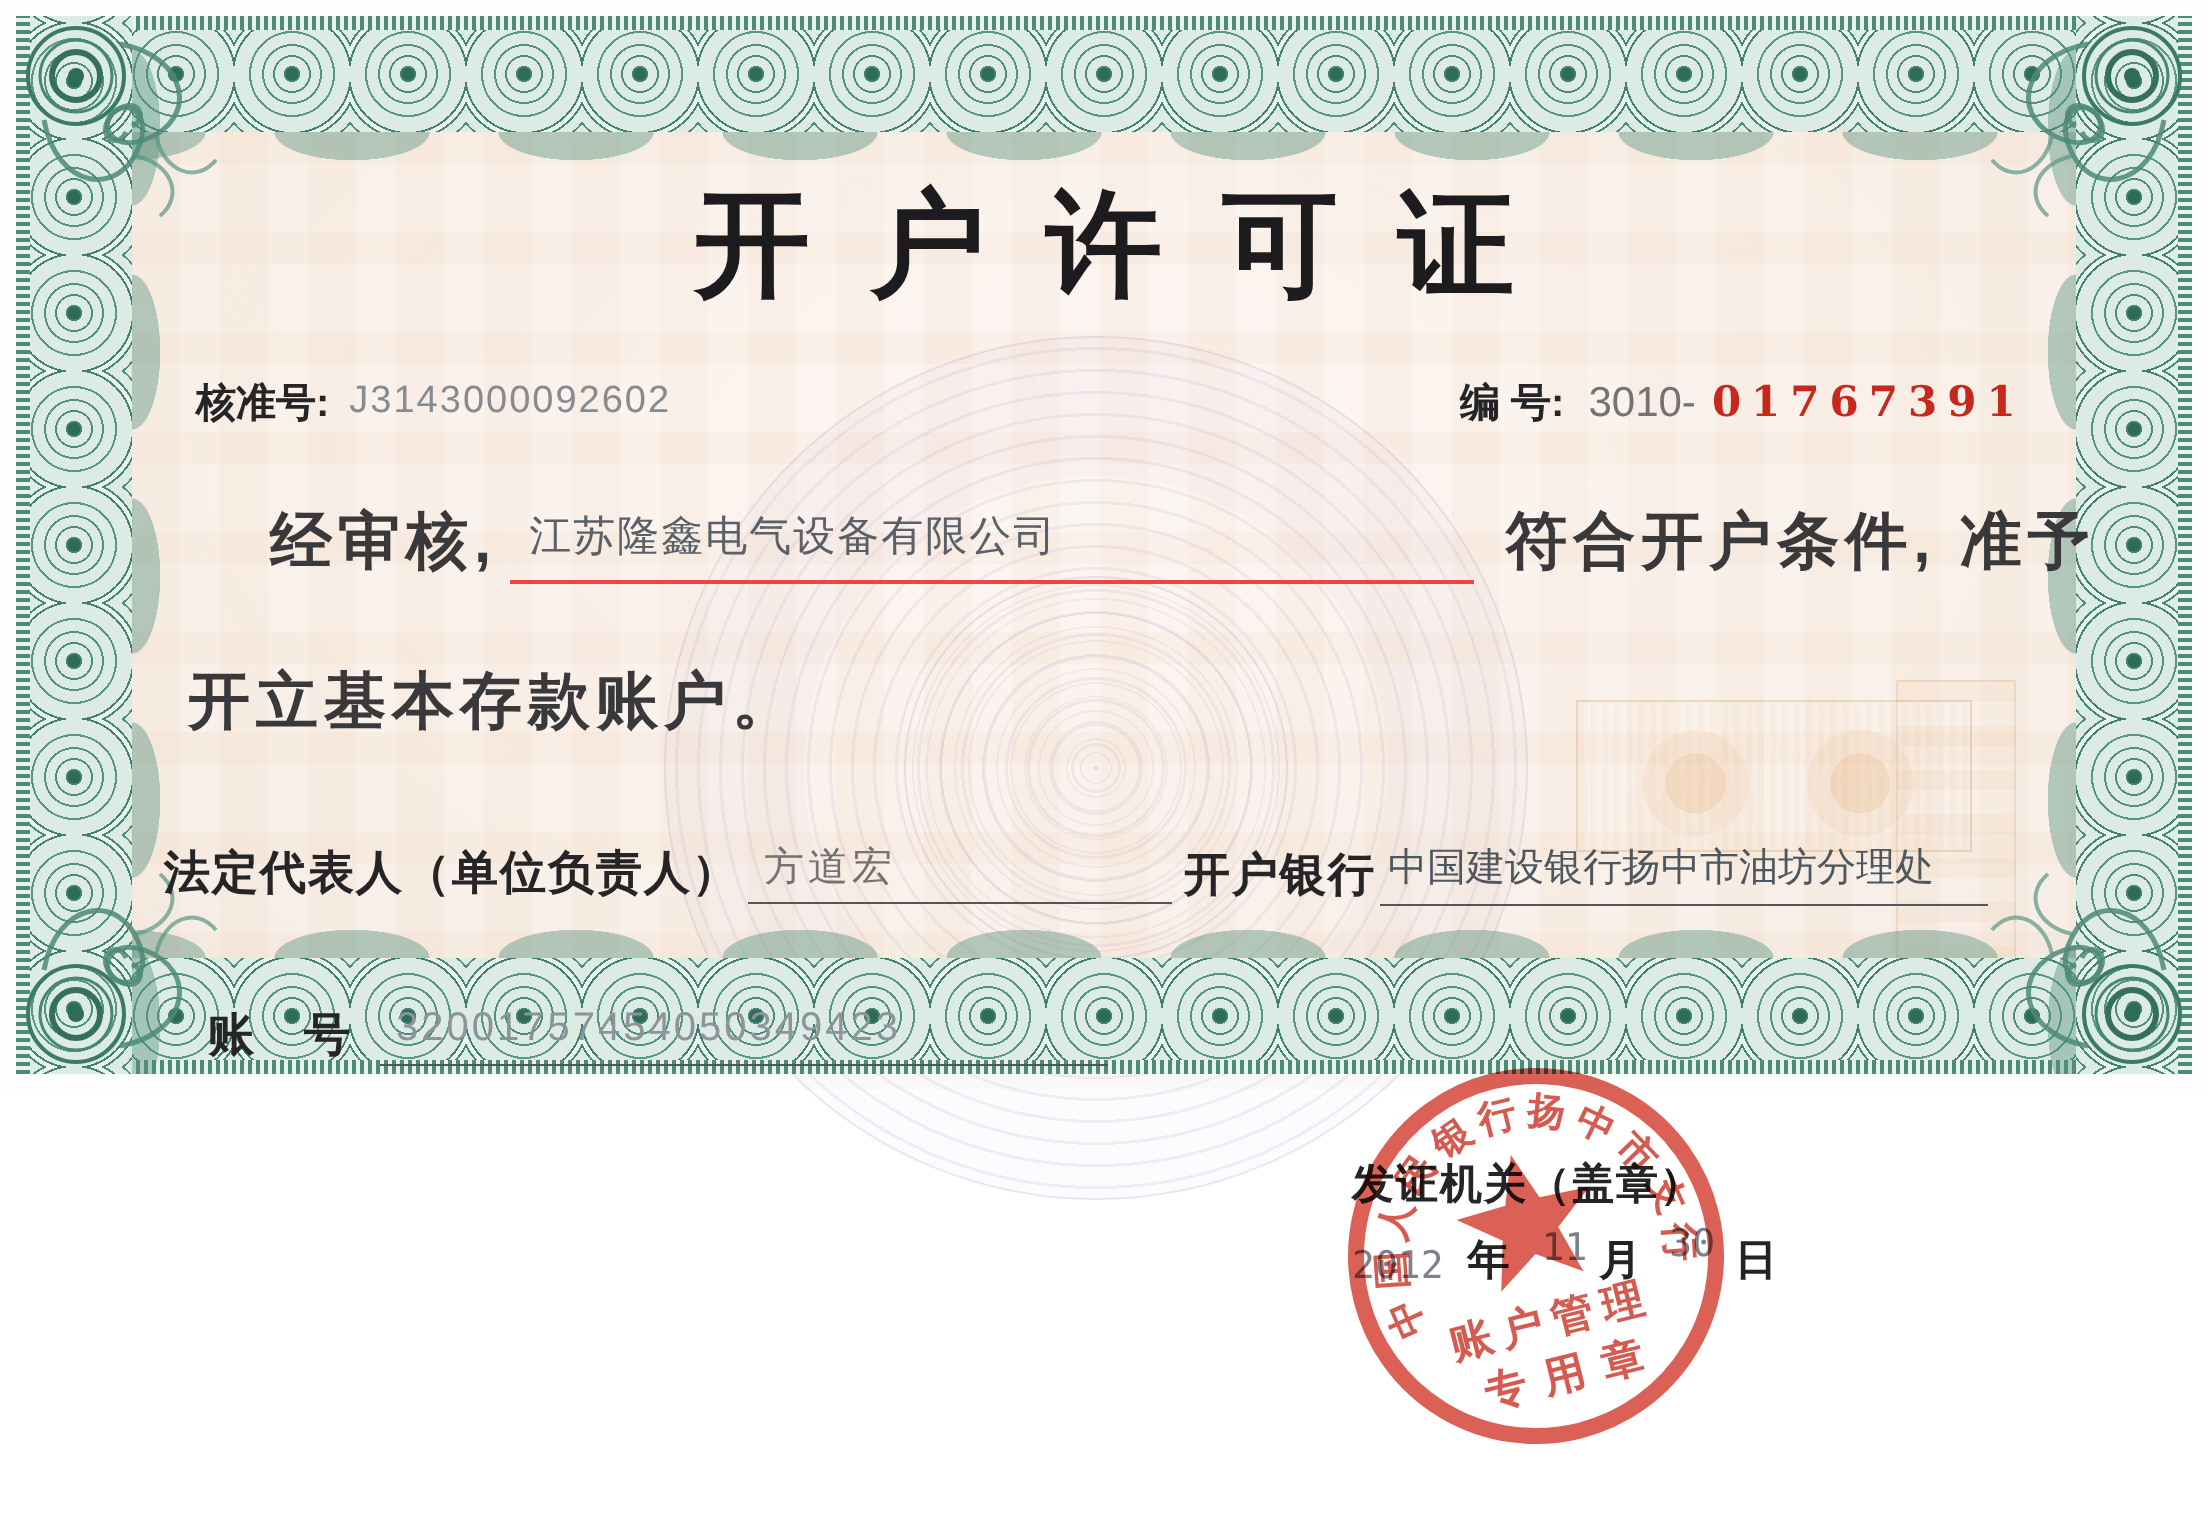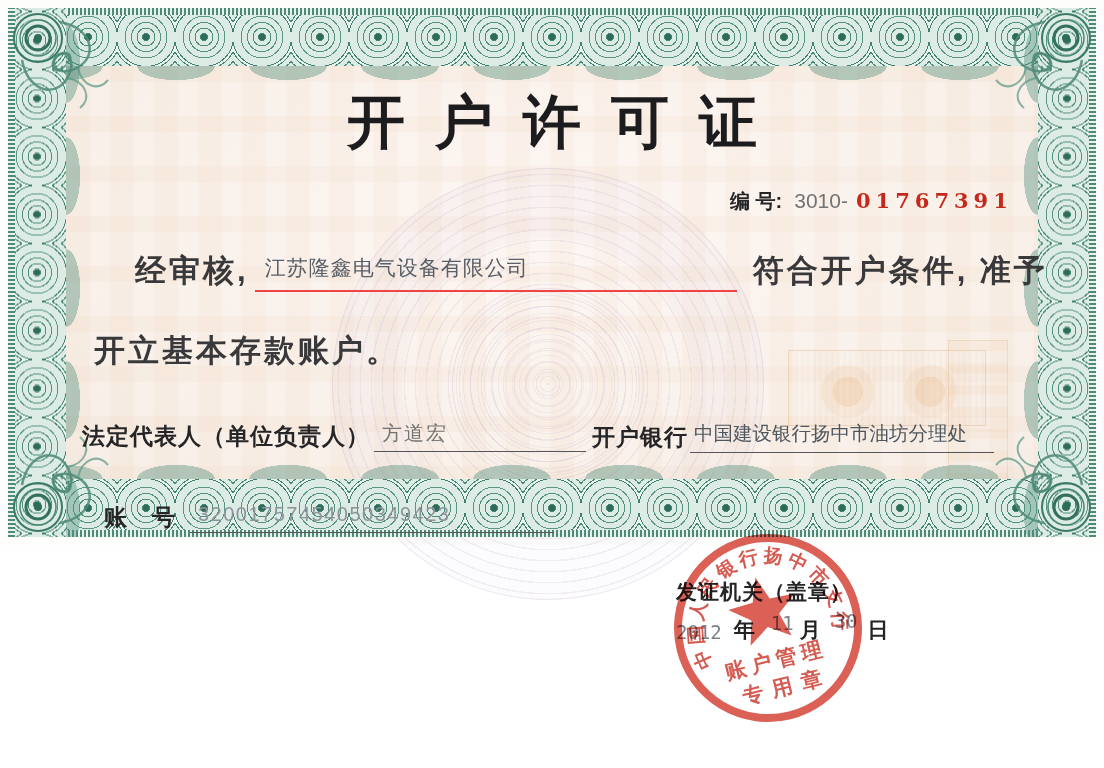--- a/index.html
+++ b/index.html
@@ -206,20 +206,23 @@
       <circle cx="30" cy="30" r="12" fill="none" stroke="#35705f" stroke-width="3"></circle>
       <circle cx="30" cy="30" r="4" fill="#2e6b5a"></circle>
       <path d="M52 14 C 86 20 92 52 64 62 C 46 68 40 52 52 46 C 62 41 66 52 58 55" fill="none" stroke="#4d8a78" stroke-width="2.5" opacity=".85"></path>
       <path d="M14 52 C 20 86 52 92 62 64 C 68 46 52 40 46 52 C 41 62 52 66 55 58" fill="none" stroke="#4d8a78" stroke-width="2.5" opacity=".85"></path>
       <path d="M60 70 C 78 74 84 90 72 100 M70 60 C 74 78 90 84 100 72" fill="none" stroke="#5a9585" stroke-width="2" opacity=".7"></path>
     </svg>
   </div>
 
   <div class="abs title">开户许可证</div>
 
+  <div class="abs row-approval">
+    <span class="lbl">核准号:</span><span class="typed">J3143000092602</span>
+  </div>
 
   <div class="abs row-serial">
     <span class="lbl">编 号:</span><span class="prefix">3010-</span><span class="serial-red">01767391</span>
   </div>
 
   <div class="abs body1">
     <span class="big">经审核,</span>
     <span class="u-company">江苏隆鑫电气设备有限公司</span>
     <span class="big suffix">符合开户条件, 准予</span>
   </div>

